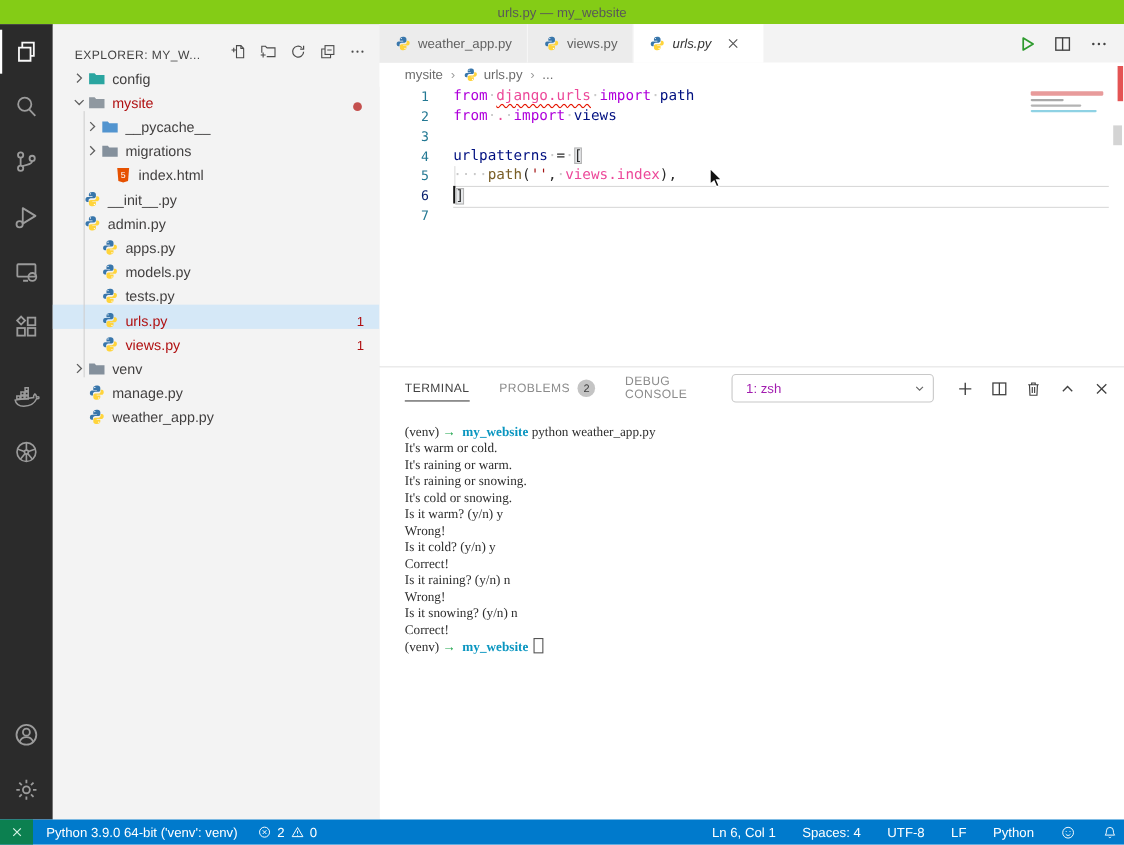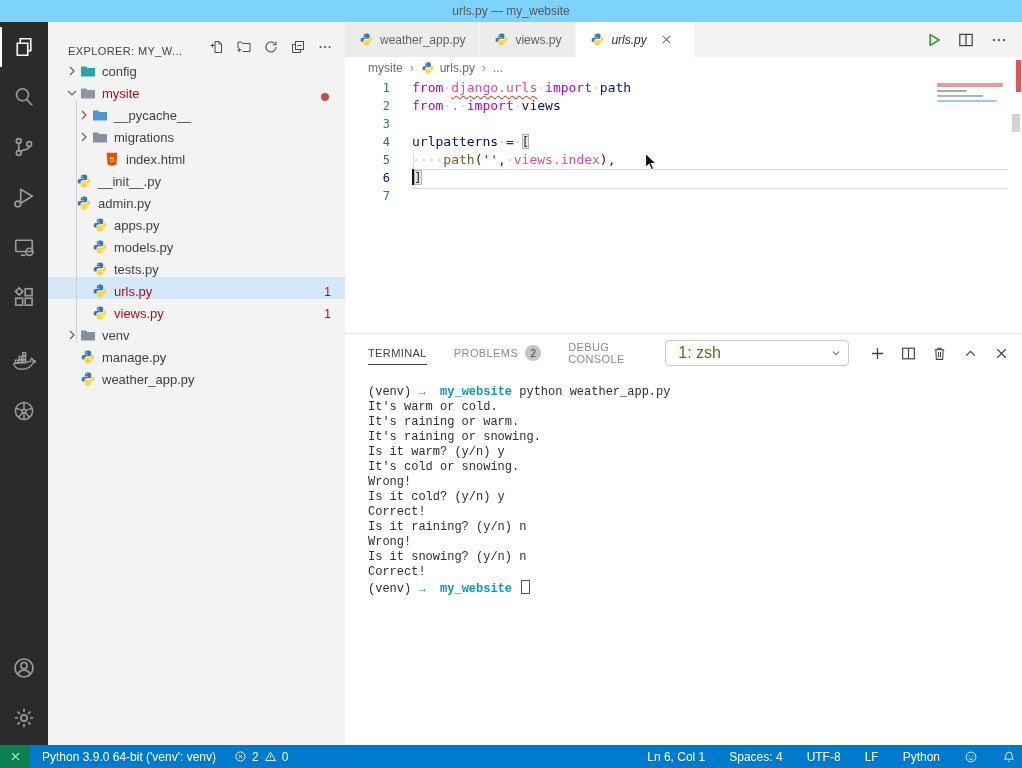--- a/index.html
+++ b/index.html
@@ -2,21 +2,21 @@
 <html><head>
 <meta charset="utf-8">
 <style>
   html,body{margin:0;padding:0;background:#ffffff;}
   body{width:1022px;height:768px;overflow:hidden;position:relative;
        font-family:"Liberation Sans","DejaVu Sans",sans-serif;color:#333;}
   .icon{display:inline-block;line-height:0}
   .icon svg{width:100%;height:100%;display:block}
 
   
-  #titlebar{position:absolute;left:0;top:0;right:0;height:22px;background:#7dd3fc;
+  #titlebar{position:absolute;left:0;top:0;right:0;height:22px;background:#84cc16;
     border-bottom:1px solid #c6c6c6;display:flex;align-items:center;justify-content:center;
     font-size:12px;color:#585858;}
 
   
   #activitybar{position:absolute;left:0;top:22px;width:48px;bottom:23px;background:#2b2b2b;
     display:flex;flex-direction:column;align-items:center;}
   .ab-item{width:48px;height:50px;display:flex;align-items:center;justify-content:center;
     color:#9b9b9b;position:relative;}
   .ab-item .icon{width:24px;height:24px}
   .ab-item.active{color:#f8f8f8}
@@ -87,26 +87,26 @@
   
   #panel{position:absolute;left:345px;top:333px;right:0;bottom:23px;background:#fff;border-top:1px solid #e3e3e3}
   .panel-header{height:38px;display:flex;align-items:center;padding:0 12px 0 23px}
   .panel-tab{font-size:11px;letter-spacing:.4px;color:#8c8c8c;margin-right:27px;height:38px;
     display:flex;align-items:center;position:relative;cursor:default}
   .panel-tab.active{color:#424242}
   .panel-tab.active::after{content:'';position:absolute;left:0;right:0;bottom:7px;height:1px;background:#424242}
   .panel-badge{margin-left:7px;background:#c4c4c4;color:#3c3c3c;border-radius:50%;width:16px;height:16px;
     font-size:10px;display:flex;align-items:center;justify-content:center;letter-spacing:0}
   .shell-select{margin-left:auto;width:182px;height:24px;border:1px solid #c8c8c8;border-radius:4px;
-    display:flex;align-items:center;padding:0 5px 0 12px;font-size:16px;color:#4d7c0f;background:#fff}
+    display:flex;align-items:center;padding:0 5px 0 12px;font-size:12px;color:#a21caf;background:#fff}
   .shell-select .icon{margin-left:auto;width:14px;height:14px;color:#666}
   .panel-actions{display:flex;align-items:center;gap:14px;margin-left:20px}
   .panel-action{width:17px;height:17px;color:#424242}
   #terminal{position:absolute;top:51px;left:23px;right:10px;color:#2e2e2e;
-    font-family:Liberation Mono, monospace;font-size:12px;line-height:15px}
+    font-family:Liberation Serif, serif;font-size:12px;line-height:15px}
   .t-line{height:15px;white-space:pre}
   .t-green{color:#1ea54c;font-weight:bold}
   .t-cyan{color:#0a96c0;font-weight:bold}
   .t-cursor{display:inline-block;width:7px;height:12px;border:1px solid #555;vertical-align:-2px;margin-left:2px}
 
   
   #statusbar{position:absolute;left:0;right:0;bottom:0;height:23px;background:#007acc;color:#fff;
     display:flex;align-items:center;font-size:12px}
   .sb-remote{width:30px;height:23px;background:#0c8050;display:flex;align-items:center;justify-content:center;flex:0 0 30px}
   .sb-remote .icon{width:11px;height:11px;color:#d8f3e6}
@@ -626,22 +626,22 @@
               <path d="M4 4l8 8M12 4l-8 8"></path>
             </svg>
           </div>
         </div>
     </div>
     <div id="terminal">
         <div class="t-line"><span class="t-pl">(venv) </span><span class="t-green">→</span><span class="t-pl">  </span><span class="t-cyan">my_website</span><span class="t-pl"> python weather_app.py</span></div>
         <div class="t-line"><span class="t-pl">It's warm or cold.</span></div>
         <div class="t-line"><span class="t-pl">It's raining or warm.</span></div>
         <div class="t-line"><span class="t-pl">It's raining or snowing.</span></div>
+        <div class="t-line"><span class="t-pl">It's cold or snowing.</span></div>
         <div class="t-line"><span class="t-pl">Is it warm? (y/n) y</span></div>
-        <div class="t-line"><span class="t-pl">It's cold or snowing.</span></div>
         <div class="t-line"><span class="t-pl">Wrong!</span></div>
         <div class="t-line"><span class="t-pl">Is it cold? (y/n) y</span></div>
         <div class="t-line"><span class="t-pl">Correct!</span></div>
         <div class="t-line"><span class="t-pl">Is it raining? (y/n) n</span></div>
         <div class="t-line"><span class="t-pl">Wrong!</span></div>
         <div class="t-line"><span class="t-pl">Is it snowing? (y/n) n</span></div>
         <div class="t-line"><span class="t-pl">Correct!</span></div>
         <div class="t-line"><span class="t-pl">(venv) </span><span class="t-green">→</span><span class="t-pl">  </span><span class="t-cyan">my_website</span><span class="t-pl"> </span><span class="t-cursor"></span></div>
       </div>
   </div>

